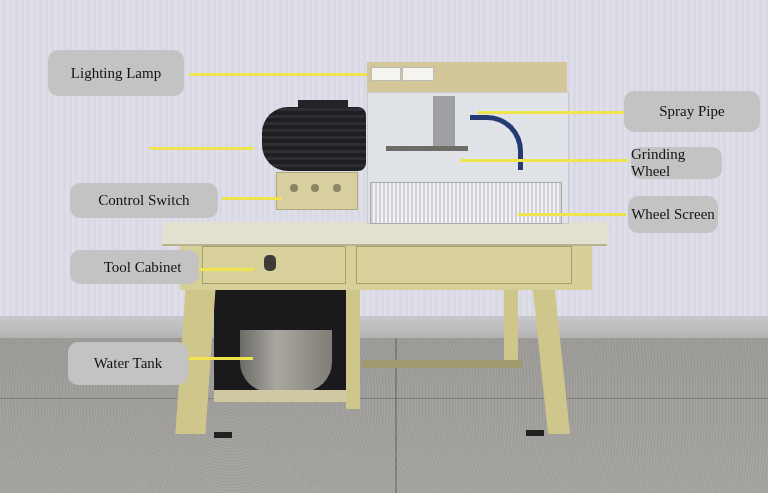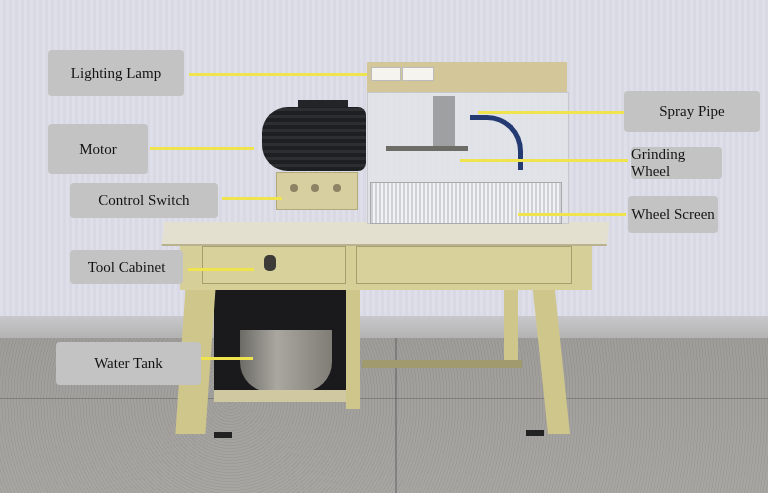--- a/index.html
+++ b/index.html
@@ -43,21 +43,21 @@
   .tray { position:absolute; left:370px; top:182px; width:190px; height:40px; background:repeating-linear-gradient(90deg,#cfd1d6 0 2px,#f1f2f4 2px 4px); border:1px solid #aaa; }
   .shaft { position:absolute; left:386px; top:146px; width:82px; height:5px; background:#6e6c66; }
   .wheel { position:absolute; left:433px; top:96px; width:22px; height:50px; background:#9fa0a2; }
   .pipe { position:absolute; left:470px; top:115px; width:48px; height:50px; border:5px solid #243a73; border-left:none; border-bottom:none; border-radius:0 36px 0 0; }
 
   
   .label {
     position:absolute; background:#c3c3c3; color:#121212;
     font-family:"Liberation Serif", serif; font-size:15px;
     display:flex; align-items:center; justify-content:center;
-    border-radius:4px;
+    border-radius:10px;
   }
   .leader { position:absolute; height:3px; background:#efe34e; }
 </style>
 </head>
 <body>
 
 <div class="scene">
   <div class="wall"></div>
   <div class="baseboard"></div>
   <div class="floor"></div>
@@ -99,21 +99,20 @@
   <div class="leader" style="left:189px;top:73px;width:178px;"></div>
   <div class="leader" style="left:150px;top:147px;width:104px;"></div>
   <div class="leader" style="left:222px;top:197px;width:60px;"></div>
   <div class="leader" style="left:188px;top:268px;width:66px;"></div>
   <div class="leader" style="left:189px;top:357px;width:64px;"></div>
   <div class="leader" style="left:478px;top:111px;width:146px;"></div>
   <div class="leader" style="left:460px;top:159px;width:168px;"></div>
   <div class="leader" style="left:518px;top:213px;width:108px;"></div>
 
   <div class="label" style="left:48px;top:50px;width:136px;height:46px;">Lighting Lamp</div>
-  <div class="label" style="left:48px;top:124px;width:100px;height:50px;">Motor</div>
   <div class="label" style="left:70px;top:183px;width:148px;height:35px;text-align:center;">Control Switch</div>
-  <div class="label" style="left:70px;top:250px;width:113px;height:34px;">Tool Cabinet</div>
-  <div class="label" style="left:56px;top:342px;width:145px;height:43px;">Water Tank</div>
+  <div class="label" style="left:70px;top:250px;width:113px;height:34px;padding-left:16px;">Tool Cabinet</div>
+  <div class="label" style="left:68px;top:342px;width:120px;height:43px;">Water Tank</div>
 
   <div class="label" style="left:624px;top:91px;width:136px;height:41px;">Spray Pipe</div>
   <div class="label" style="left:631px;top:147px;width:91px;height:32px;">Grinding Wheel</div>
   <div class="label" style="left:628px;top:196px;width:90px;height:37px;">Wheel Screen</div>
 </div>
 
 </body></html>

